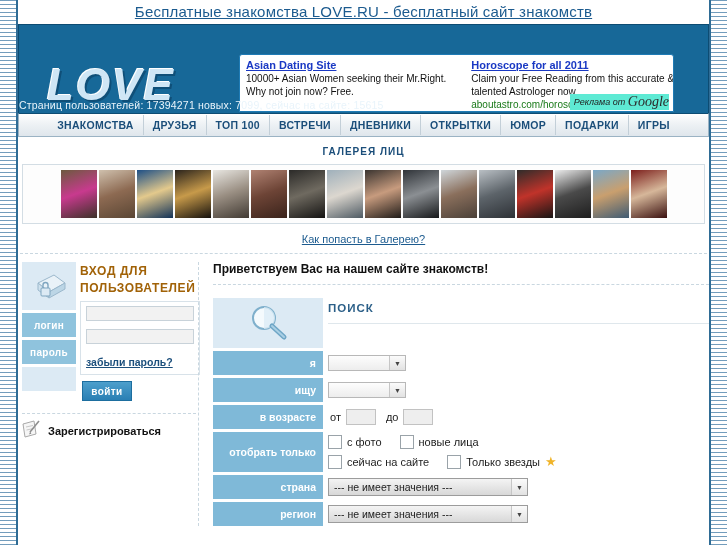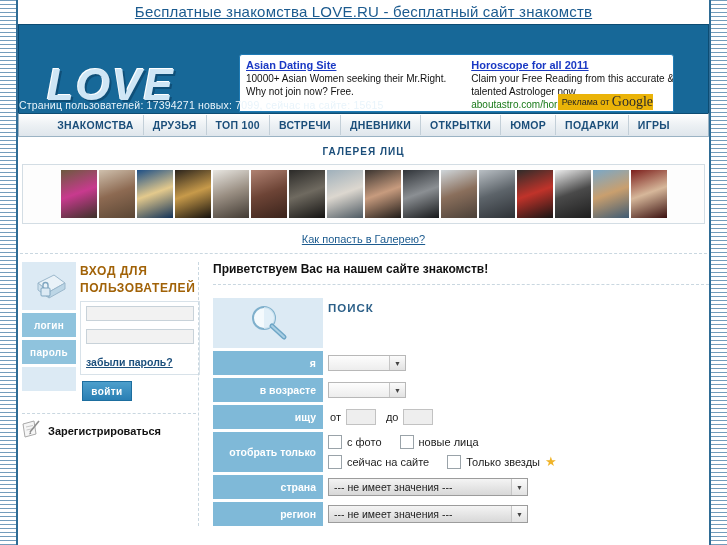--- a/index.html
+++ b/index.html
@@ -106,26 +106,27 @@
     white-space: nowrap;
   }
   .ad-url {
     font-size: 10px;
     color: #1a7a1a;
     line-height: 13px;
     white-space: nowrap;
   }
   .ad-google {
     position: absolute;
-    right: 20px; bottom: 1px;
+    right: 4px; bottom: 1px;
     font-size: 9px;
     color: #222;
     white-space: nowrap;
-    background: #eab308;
+    background: #5eead4;
     padding-left: 4px;
+    font-style: italic;
   }
   .ad-google .g {
     font-family: "Liberation Serif", serif;
     font-size: 14px;
     color: #2b2b2b;
     vertical-align: -1px;
   }
   .stats-bar {
     position: absolute;
     left: 0; right: 0; bottom: 0;
@@ -321,21 +322,21 @@
     font-weight: bold;
     display: flex; align-items: center; justify-content: flex-end;
     padding-right: 7px;
     margin-top: 3px;
     box-sizing: border-box;
   }
   .srow-lbl.tall { height: 40px; }
   .search-fieldcol { flex: 1 1 auto; padding-left: 5px; }
   .search-head {
     height: 50px;
-    display: flex; justify-content: flex-start;
+    display: flex; flex-direction: column; justify-content: flex-start;
   }
   .search-head-title {
     font-size: 11.5px;
     font-weight: bold;
     color: #2b5f88;
     letter-spacing: 1px;
     padding-top: 4px;
   }
   .search-head-rule {
     margin-top: 9px;
@@ -526,22 +527,22 @@
           <div class="search-labelcol">
             <div class="search-iconcell">
               <svg width="44" height="38" viewBox="0 0 44 38">
                 <circle cx="18" cy="14" r="11" fill="#f4fafd" stroke="#7fb0cc" stroke-width="2"></circle>
                 <path d="M18 3 a11 11 0 0 1 0 22" fill="#dcecf6" opacity="0.8"></path>
                 <line x1="26" y1="22" x2="38" y2="33" stroke="#6ea6c6" stroke-width="5" stroke-linecap="round"></line>
                 <line x1="26" y1="22" x2="38" y2="33" stroke="#a9cfe4" stroke-width="2" stroke-linecap="round"></line>
               </svg>
             </div>
             <div class="srow-lbl">я</div>
+            <div class="srow-lbl">ищу</div>
             <div class="srow-lbl">в возрасте</div>
-            <div class="srow-lbl">ищу</div>
             <div class="srow-lbl tall">отобрать только</div>
             <div class="srow-lbl">страна</div>
             <div class="srow-lbl">регион</div>
           </div>
 
           <div class="search-fieldcol">
             <div class="search-head">
               <div class="search-head-title">ПОИСК</div>
               <div class="search-head-rule"></div>
             </div>

